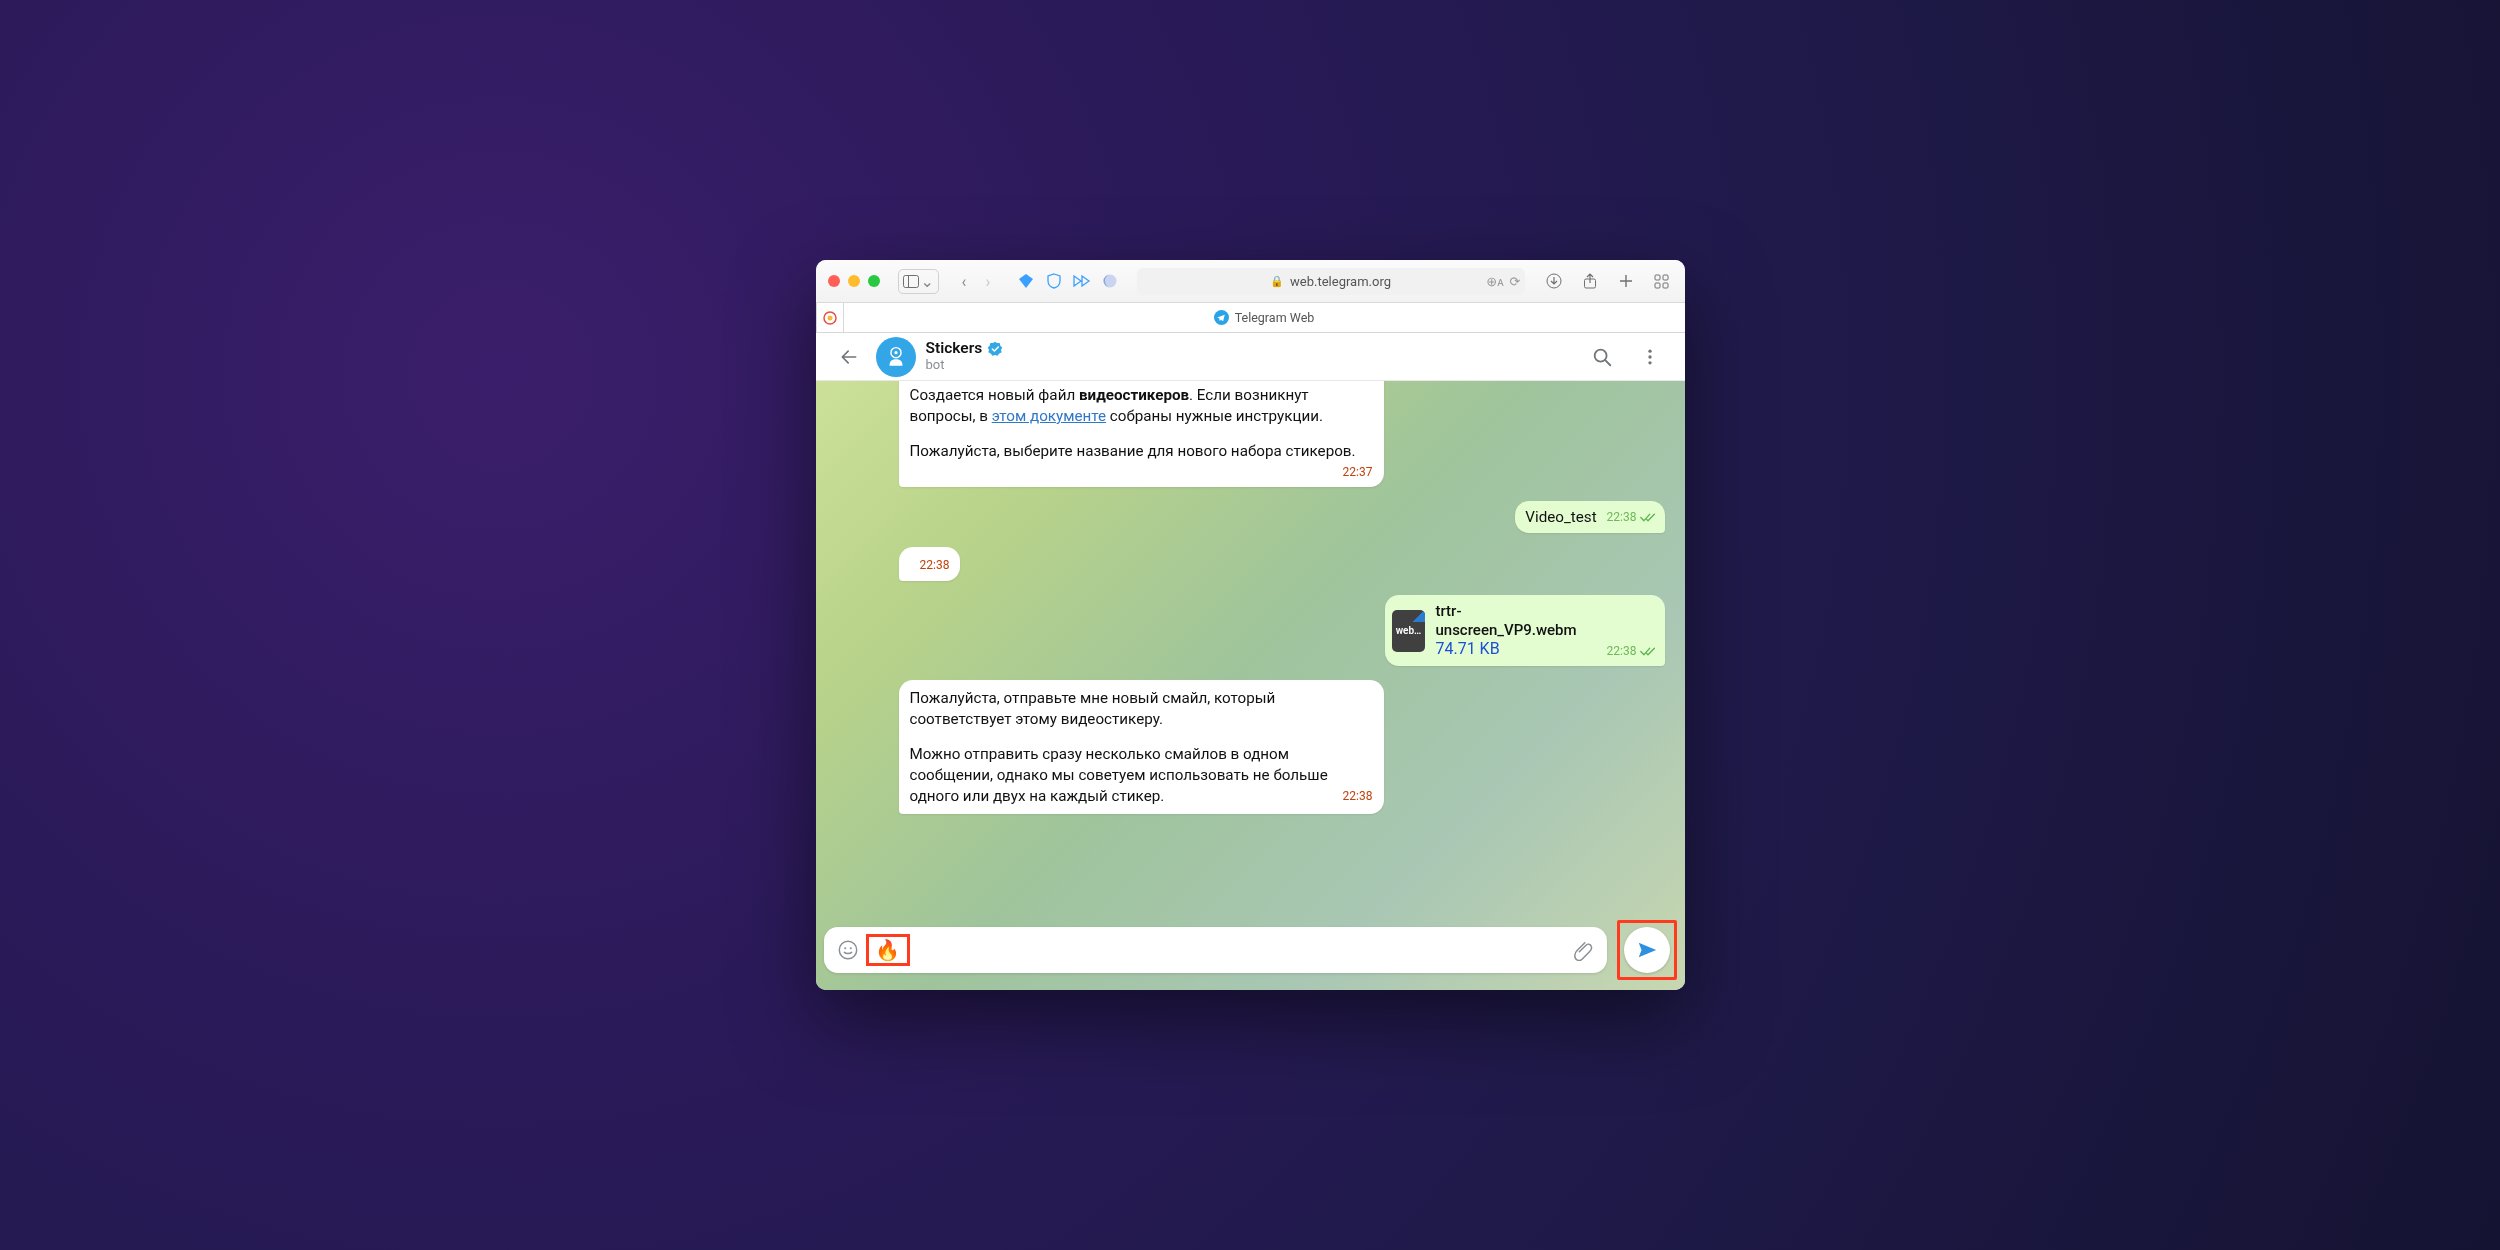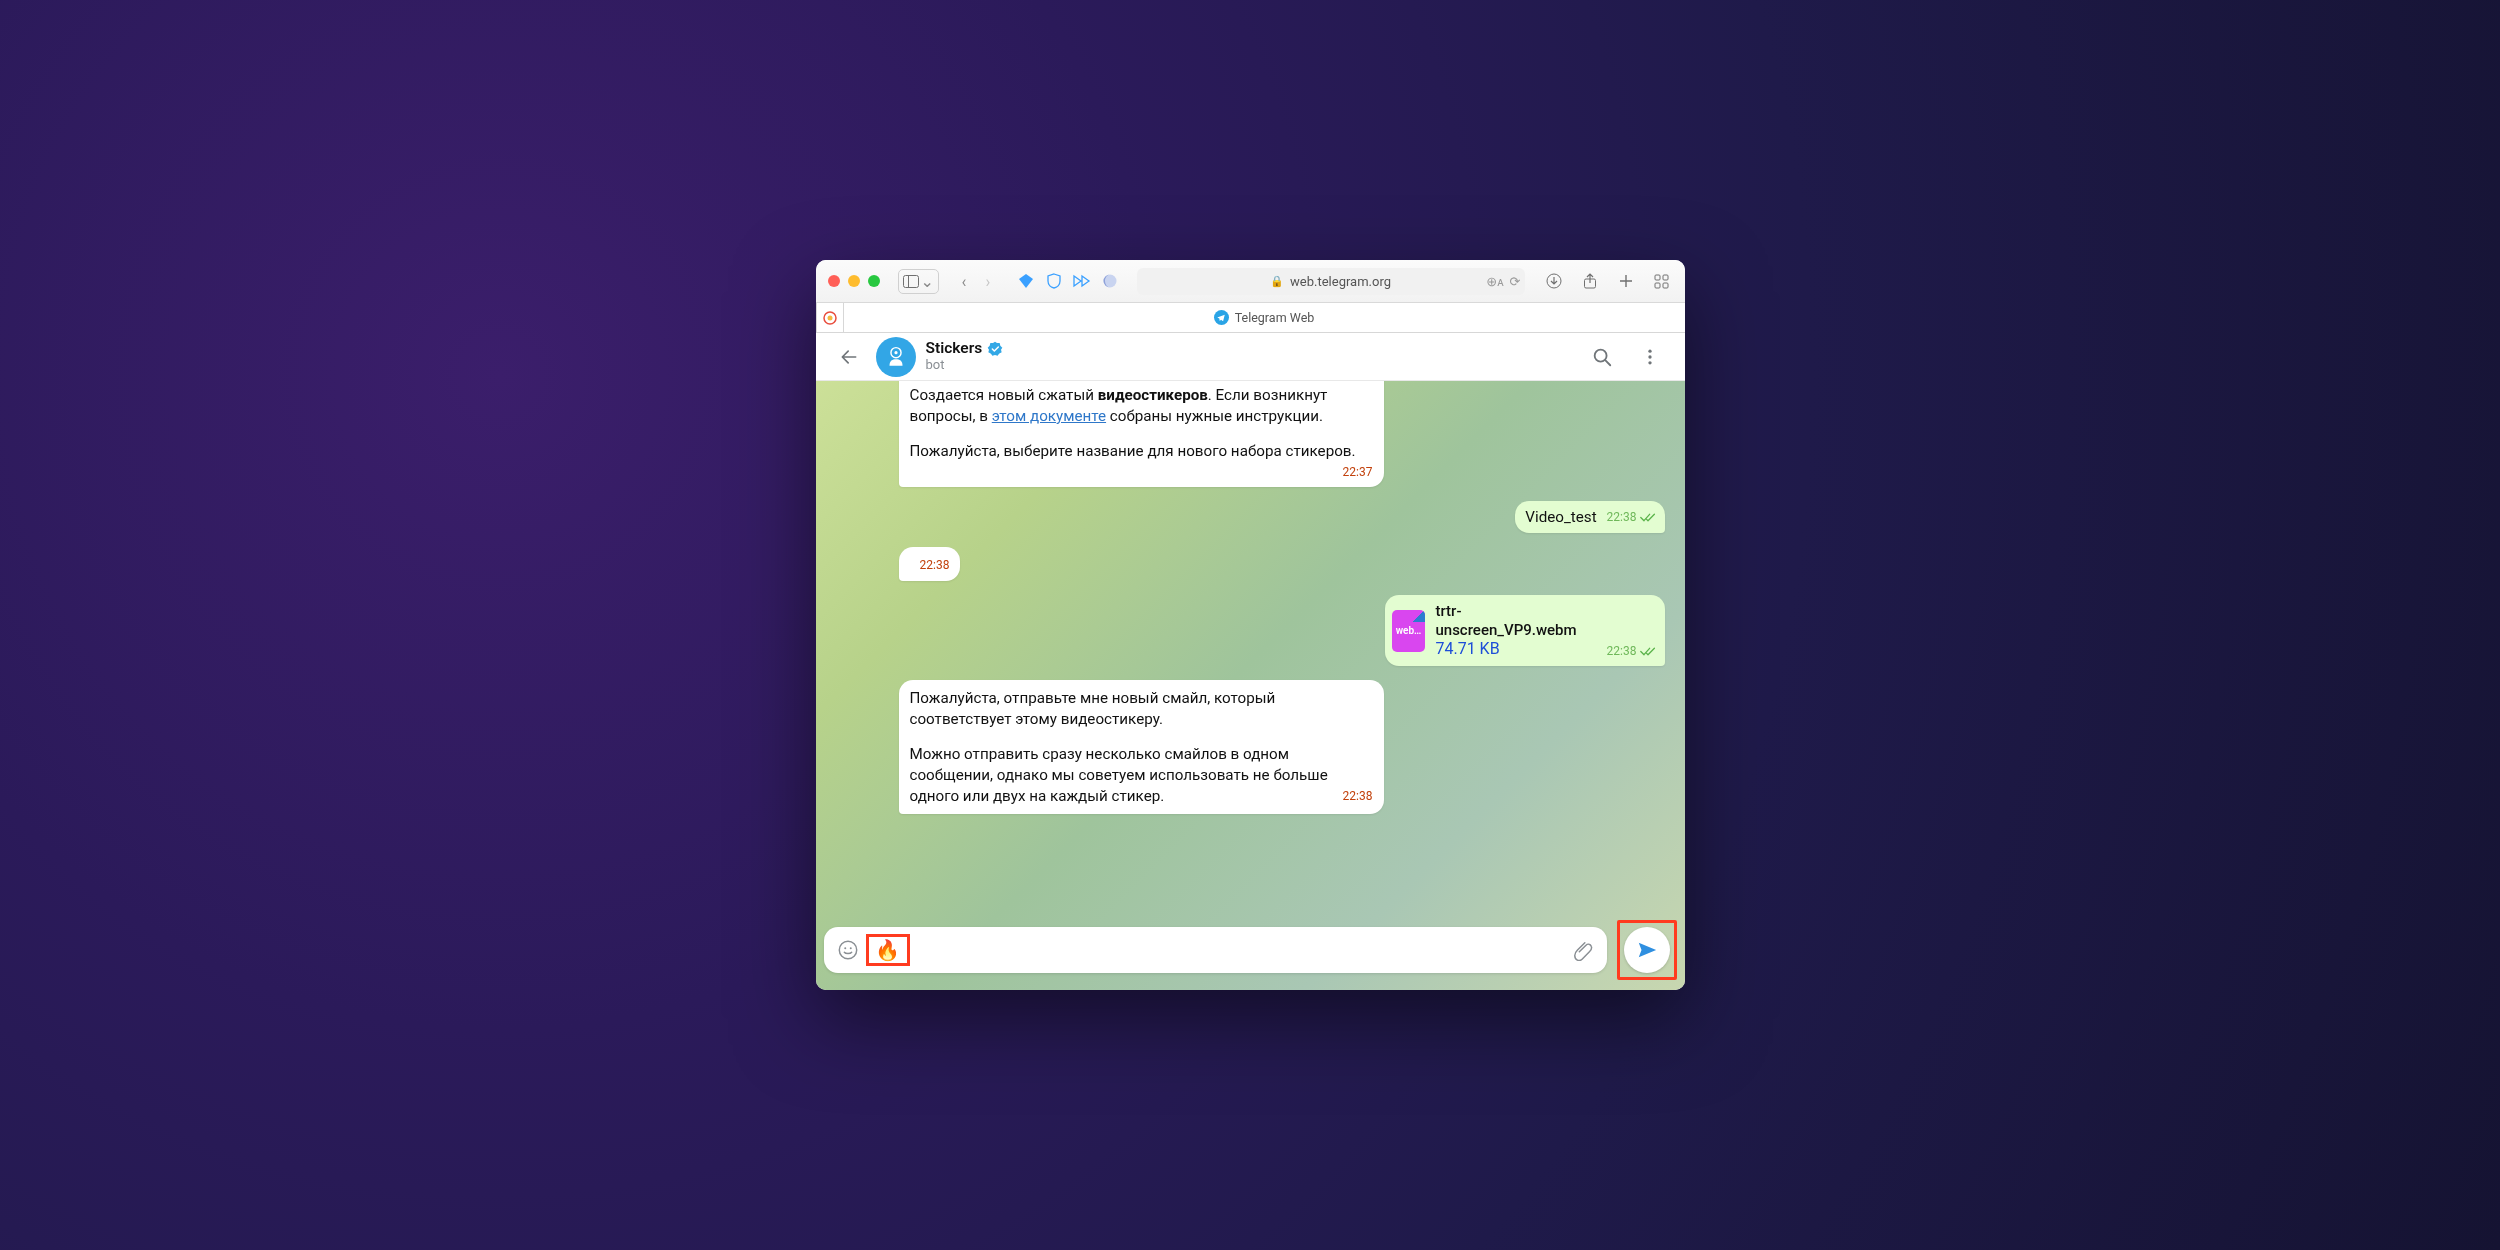--- a/index.html
+++ b/index.html
@@ -75,21 +75,21 @@
   .messages { flex:1; overflow:hidden; padding: 4px 8px 2px 8px; display:flex; flex-direction:column; gap:14px; }
   .msg { max-width: 485px; border-radius:14px; padding:8px 11px 7px 11px; font-size:15.2px; line-height:1.38; color:#111; position:relative; box-shadow:0 1px 2px rgba(0,0,0,0.08); }
   .msg.in { background:#fff; align-self:flex-start; margin-left:75px; border-bottom-left-radius:4px; }
   .msg.out { background:#e3fdd1; align-self:flex-end; margin-right:12px; border-bottom-right-radius:4px; }
   .msg .time { font-size:12px; color:#c2410c; float:right; margin-left:10px; margin-top:2px; }
   .msg.out .time { color:#6fb85a; display:inline-flex; align-items:center; gap:3px; }
   .msg a { color:#2e77c9; text-decoration:underline; }
   .msg .para { margin-bottom:14px; }
   .msg .para:last-of-type { margin-bottom:0; }
   .file-msg { display:flex; gap:10px; align-items:center; padding:7px 9px 7px 7px; }
-  .file-icon { width:42px;height:42px;background:#d946ef;border-radius:5px;display:flex;align-items:center;justify-content:center;position:relative;color:#fff;font-size:10px;font-weight:600; }
+  .file-icon { width:42px;height:42px;background:#404040;border-radius:5px;display:flex;align-items:center;justify-content:center;position:relative;color:#fff;font-size:10px;font-weight:600; }
   .file-icon::after { content:""; position:absolute; top:0; right:0; width:12px;height:12px; background:linear-gradient(135deg,transparent 49%, #2b7ccf 50%); border-top-right-radius:5px; }
   .file-info { display:flex; flex-direction:column; line-height:1.25; }
   .file-name { font-size:15px; font-weight:500; color:#111; }
   .file-size { font-size:16px; color:#1d4ed8; }
   .file-msg .time-wrap { align-self:flex-end; font-size:12px; color:#6fb85a; display:inline-flex;align-items:center;gap:3px; margin-left:20px; }
   .checks { width:16px;height:11px; }
   .checks path { stroke:#5ab34a; stroke-width:1.6; fill:none; stroke-linecap:round; stroke-linejoin:round; }
   
   .composer-row { padding:6px 8px 10px 8px; display:flex; gap:10px; align-items:center; }
   .composer {
@@ -250,21 +250,21 @@
             <circle cx="12" cy="12" r="2" fill="#707579"></circle>
             <circle cx="12" cy="19" r="2" fill="#707579"></circle>
           </svg>
       </div>
     </div>
 
     <div class="messages">
 
       <div class="msg in" style="margin-top:-8px;border-top-left-radius:0;border-top-right-radius:0;">
         <div class="para">
-          <span>Создается новый сжатый </span><b>видеостикеров</b><span>. Если возникнут вопросы, в </span><a href="#">этом документе</a><span> собраны нужные инструкции.</span>
+          <span>Создается новый файл </span><b>видеостикеров</b><span>. Если возникнут вопросы, в </span><a href="#">этом документе</a><span> собраны нужные инструкции.</span>
         </div>
         <div class="para">
           <span>Пожалуйста, выберите название для нового набора стикеров.</span>
           <span class="time">22:37</span>
         </div>
       </div>
 
       <div class="msg out" style="padding:6px 9px 5px 10px">
         <span>Video_test</span>
         <span class="time">

